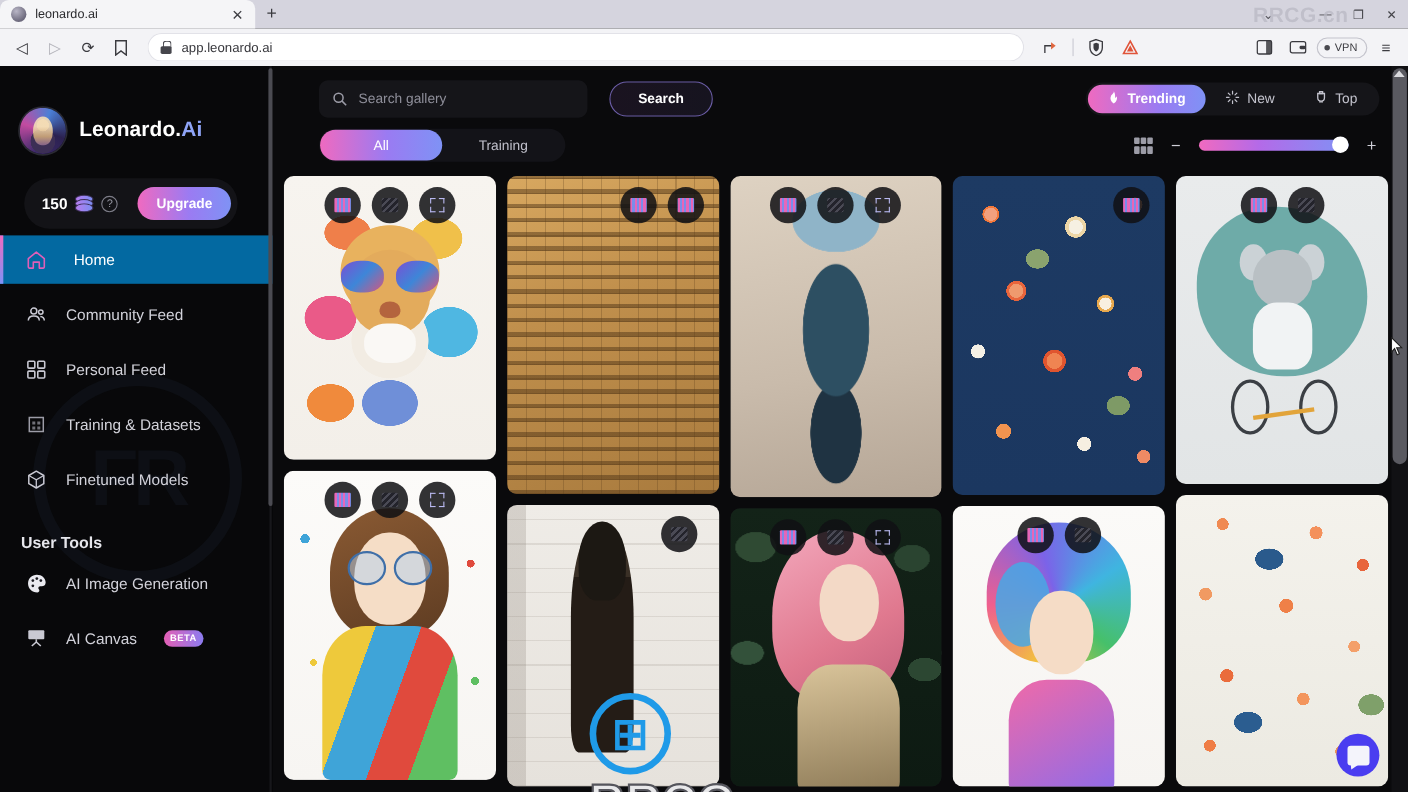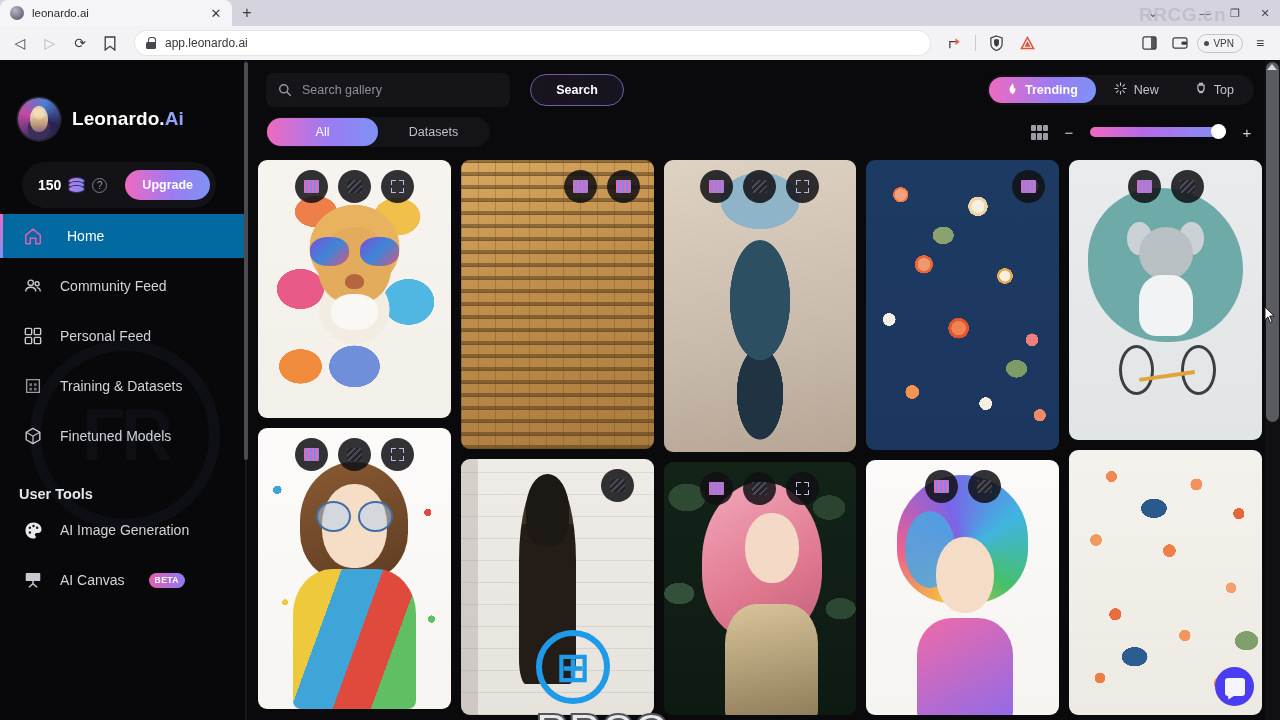--- a/index.html
+++ b/index.html
@@ -186,21 +186,21 @@
   .sb-track {
     position: absolute; left: 245px; top: 0; width: 2px; height: 660px;
     background: #17171b;
   }
 
   
   .main {
     position: absolute; left: 248px; top: 0; width: 1024px; height: 660px;
     background: #0a0a0c; overflow: hidden;
   }
-  .toolbar { position: relative; height: 100px; padding: 13px 18px 0 18px; }
+  .toolbar { position: relative; height: 100px; padding: 13px 18px 0 18px; margin-left: 24px; }
   .tb-row1 { display: flex; align-items: center; }
   .searchbox {
     width: 244px; height: 34px; background: #151519; border-radius: 8px;
     display: flex; align-items: center; gap: 10px; padding: 0 12px;
   }
   .search-ico { width: 14px; height: 14px; flex: none; }
   .search-ph { font-size: 12.5px; color: #8e8e99; }
   .search-btn {
     margin-left: 20px; width: 94px; height: 32px; border-radius: 16px;
     border: 1px solid #6c5ea8;
@@ -729,21 +729,21 @@
                   </svg>
               </span>
               <span>Top</span>
             </div>
           </div>
         </div>
 
         <div class="tb-row2">
           <div class="filtergroup">
             <div class="filter-item active">All</div>
-            <div class="filter-item">Datasets</div>
+            <div class="filter-item">Training</div>
           </div>
           <div class="zoomgroup">
             <span class="grid-ico">
                 <i></i>
                 <i></i>
                 <i></i>
                 <i></i>
                 <i></i>
                 <i></i>
               </span>

